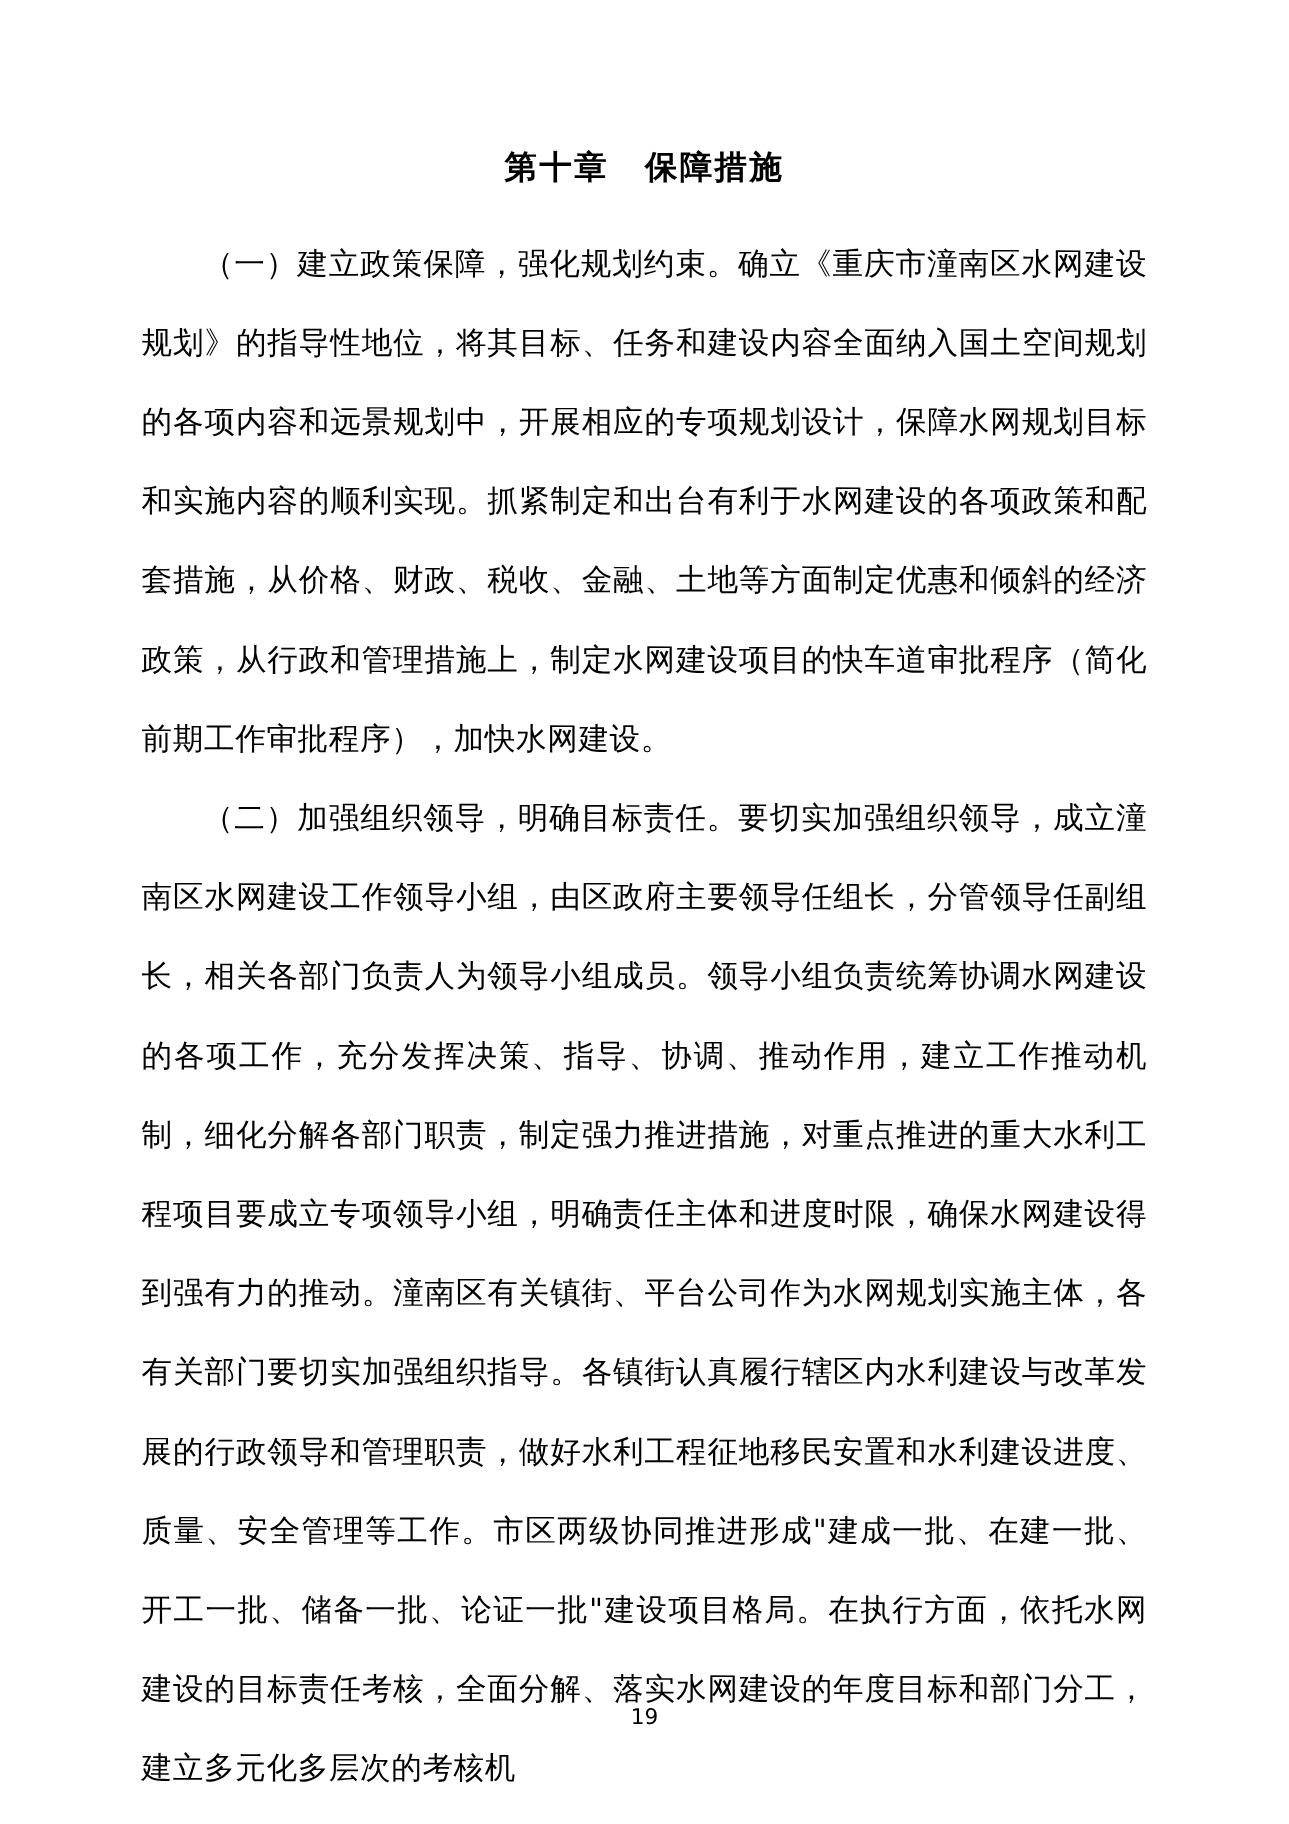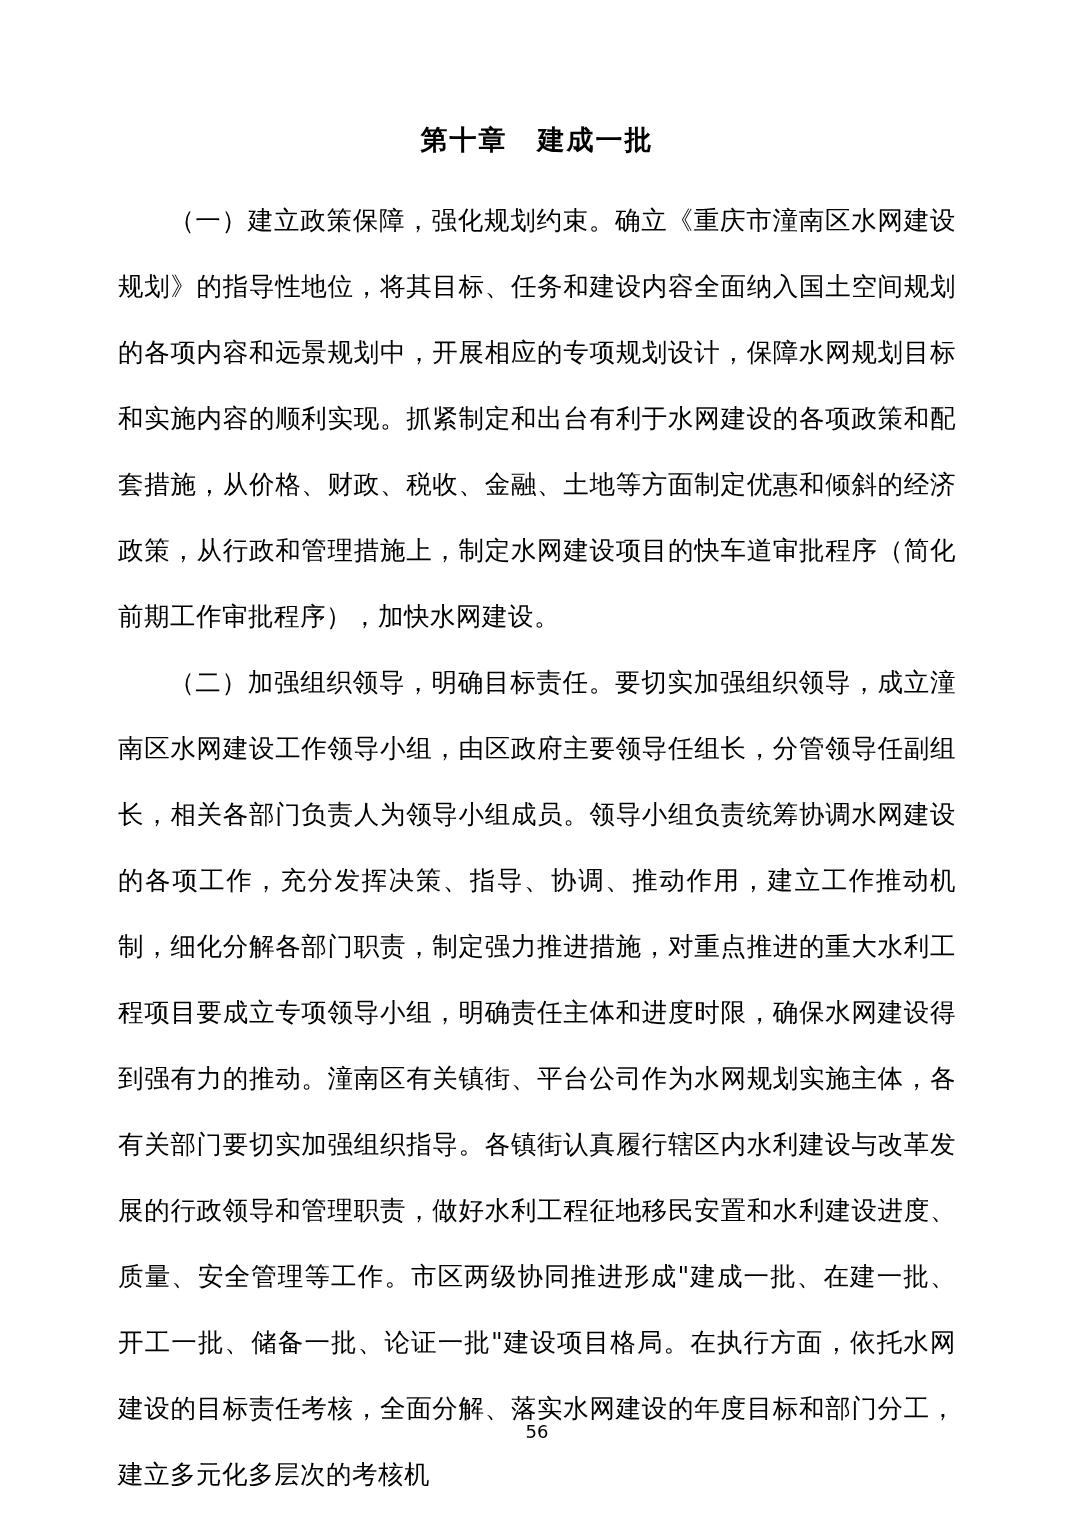--- a/index.html
+++ b/index.html
@@ -56,22 +56,22 @@
     font-size: 18px;
     font-family: "DejaVu Sans", "Liberation Sans", sans-serif;
   }
 </style>
 </head>
 <body>
 
 <div class="page">
 
   <h1 class="doc-title">
-    <span>第十章</span><span class="title-gap"></span><span>建成一批</span>
+    <span>第十章</span><span class="title-gap"></span><span>保障措施</span>
   </h1>
 
   <p class="para">（一）建立政策保障，强化规划约束。确立《重庆市潼南区水网建设规划》的指导性地位，将其目标、任务和建设内容全面纳入国土空间规划的各项内容和远景规划中，开展相应的专项规划设计，保障水网规划目标和实施内容的顺利实现。抓紧制定和出台有利于水网建设的各项政策和配套措施，从价格、财政、税收、金融、土地等方面制定优惠和倾斜的经济政策，从行政和管理措施上，制定水网建设项目的快车道审批程序（简化前期工作审批程序），加快水网建设。</p>
 
   <p class="para">（二）加强组织领导，明确目标责任。要切实加强组织领导，成立潼南区水网建设工作领导小组，由区政府主要领导任组长，分管领导任副组长，相关各部门负责人为领导小组成员。领导小组负责统筹协调水网建设的各项工作，充分发挥决策、指导、协调、推动作用，建立工作推动机制，细化分解各部门职责，制定强力推进措施，对重点推进的重大水利工程项目要成立专项领导小组，明确责任主体和进度时限，确保水网建设得到强有力的推动。潼南区有关镇街、平台公司作为水网规划实施主体，各有关部门要切实加强组织指导。各镇街认真履行辖区内水利建设与改革发展的行政领导和管理职责，做好水利工程征地移民安置和水利建设进度、质量、安全管理等工作。市区两级协同推进形成"建成一批、在建一批、开工一批、储备一批、论证一批"建设项目格局。在执行方面，依托水网建设的目标责任考核，全面分解、落实水网建设的年度目标和部门分工，建立多元化多层次的考核机</p>
 
-  <div class="page-number">56</div>
+  <div class="page-number">19</div>
 
 </div>
 
 </body></html>

